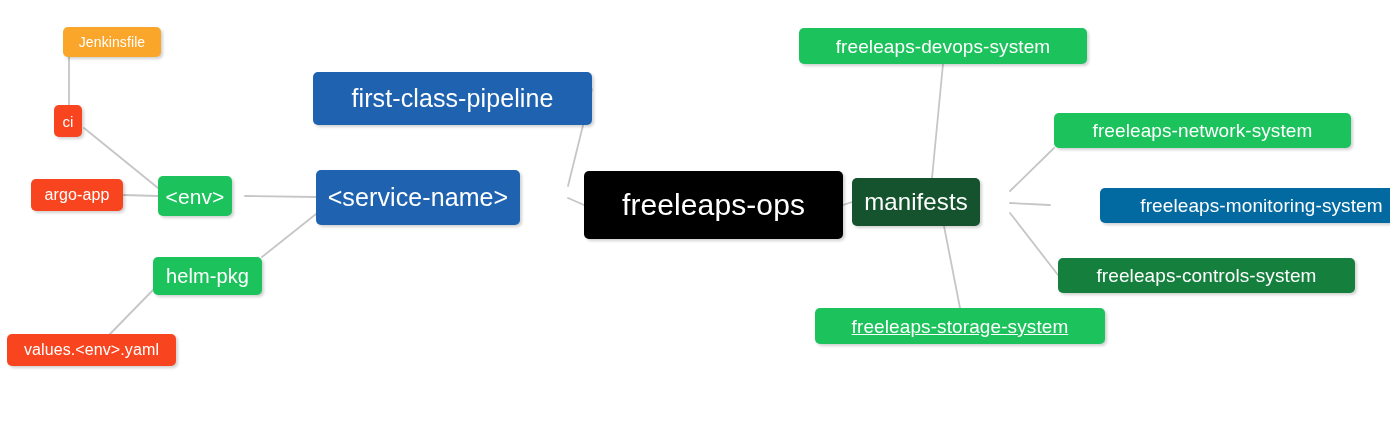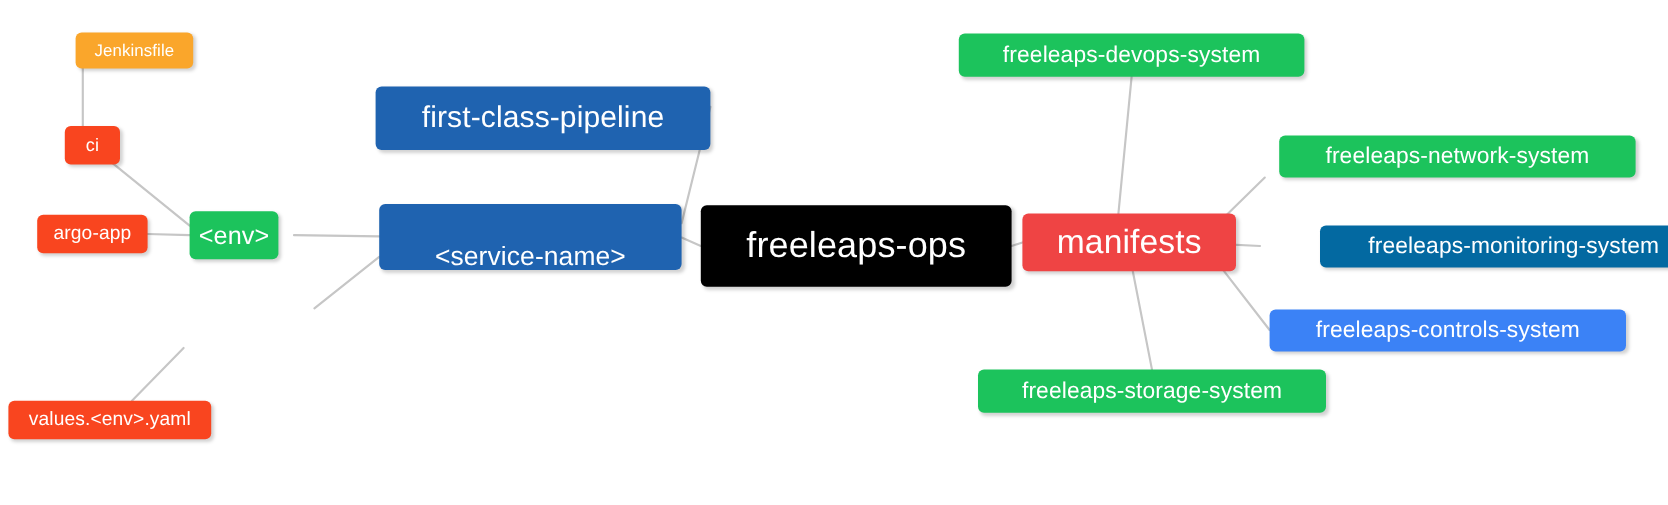--- a/index.html
+++ b/index.html
@@ -65,66 +65,69 @@
         <path d="M 1010,203 L 1050,205" stroke="#c6c6c6" stroke-width="1.8" fill="none" stroke-linecap="round"></path>
         <path d="M 1010,213 L 1058,275" stroke="#c6c6c6" stroke-width="1.8" fill="none" stroke-linecap="round"></path>
         <path d="M 944,226 L 960,308" stroke="#c6c6c6" stroke-width="1.8" fill="none" stroke-linecap="round"></path>
       </g>
   </svg>
 
   <div class="mm-node" style="left: 20px; top: 27px; width: 98px; height: 30px; background: rgb(250, 166, 43); font-size: 14px; margin-left: 43px;">
     <span>Jenkinsfile</span>
   </div>
 
-  <div class="mm-node" style="left: 54px; top: 105px; width: 46px; height: 32px; background: rgb(249, 69, 31); font-size: 15px;">
+  <div class="mm-node" style="left: 54px; top: 105px; width: 28px; height: 32px; background: rgb(249, 69, 31); font-size: 15px;">
     <span>ci</span>
   </div>
 
   <div class="mm-node" style="left: 31px; top: 179px; width: 92px; height: 32px; background: rgb(249, 69, 31); font-size: 16px;">
     <span>argo-app</span>
   </div>
 
   <div class="mm-node" style="left: 158px; top: 176px; width: 74px; height: 40px; background: rgb(28, 195, 92); font-size: 21px;">
     <span>&lt;env&gt;</span>
   </div>
 
+  <div class="mm-node" style="left: 153px; top: 257px; width: 109px; height: 38px; background: rgb(28, 195, 92); font-size: 20px;">
+    <span>helm-pkg</span>
+  </div>
 
   <div class="mm-node" style="left: 7px; top: 334px; width: 169px; height: 32px; background: rgb(249, 69, 31); font-size: 16px;">
     <span>values.&lt;env&gt;.yaml</span>
   </div>
 
   <div class="mm-node" style="left: 313px; top: 36px; width: 279px; height: 53px; background: rgb(31, 99, 176); font-size: 25px; margin-top: 36px;">
     <span>first-class-pipeline</span>
   </div>
 
-  <div class="mm-node" style="left: 316px; top: 170px; width: 252px; height: 55px; background: rgb(31, 99, 176); font-size: 22px; align-items: flex-end;">
+  <div class="mm-node" style="left: 316px; top: 170px; width: 204px; height: 55px; background: rgb(31, 99, 176); font-size: 25px;">
     <span>&lt;service-name&gt;</span>
   </div>
 
   <div class="mm-node" style="left: 584px; top: 171px; width: 259px; height: 68px; background: #000000; font-size: 30px;">
     <span>freeleaps-ops</span>
   </div>
 
-  <div class="mm-node" style="left: 852px; top: 178px; width: 178px; height: 48px; background: #ef4444; font-size: 28px;">
+  <div class="mm-node" style="left: 852px; top: 178px; width: 128px; height: 48px; background: #14532d; font-size: 24px;">
     <span>manifests</span>
   </div>
 
   <div class="mm-node" style="left: 799px; top: 28px; width: 288px; height: 36px; background: rgb(28, 195, 92); font-size: 19px;">
     <span>freeleaps-devops-system</span>
   </div>
 
-  <div class="mm-node" style="left: 1054px; top: 113px; width: 297px; height: 35px; background: rgb(28, 195, 92); font-size: 19px; margin-left: 12px;">
+  <div class="mm-node" style="left: 1054px; top: 113px; width: 297px; height: 35px; background: rgb(28, 195, 92); font-size: 19px;">
     <span>freeleaps-network-system</span>
   </div>
 
   <div class="mm-node" style="left: 1100px; top: 188px; width: 323px; height: 35px; background: #0369a1; font-size: 19px; text-align: right;">
     <span>freeleaps-monitoring-system</span>
   </div>
 
-  <div class="mm-node" style="left: 1058px; top: 258px; width: 297px; height: 35px; background: #3b82f6; font-size: 19px;">
+  <div class="mm-node" style="left: 1058px; top: 258px; width: 297px; height: 35px; background: #15803d; font-size: 19px;">
     <span>freeleaps-controls-system</span>
   </div>
 
-  <div class="mm-node" style="left: 815px; top: 308px; width: 290px; height: 36px; background: rgb(28, 195, 92); font-size: 19px;">
+  <div class="mm-node" style="left: 815px; top: 308px; width: 290px; height: 36px; background: rgb(28, 195, 92); font-size: 19px; text-decoration: underline;">
     <span>freeleaps-storage-system</span>
   </div>
 
 </div>
 
 </body></html>

